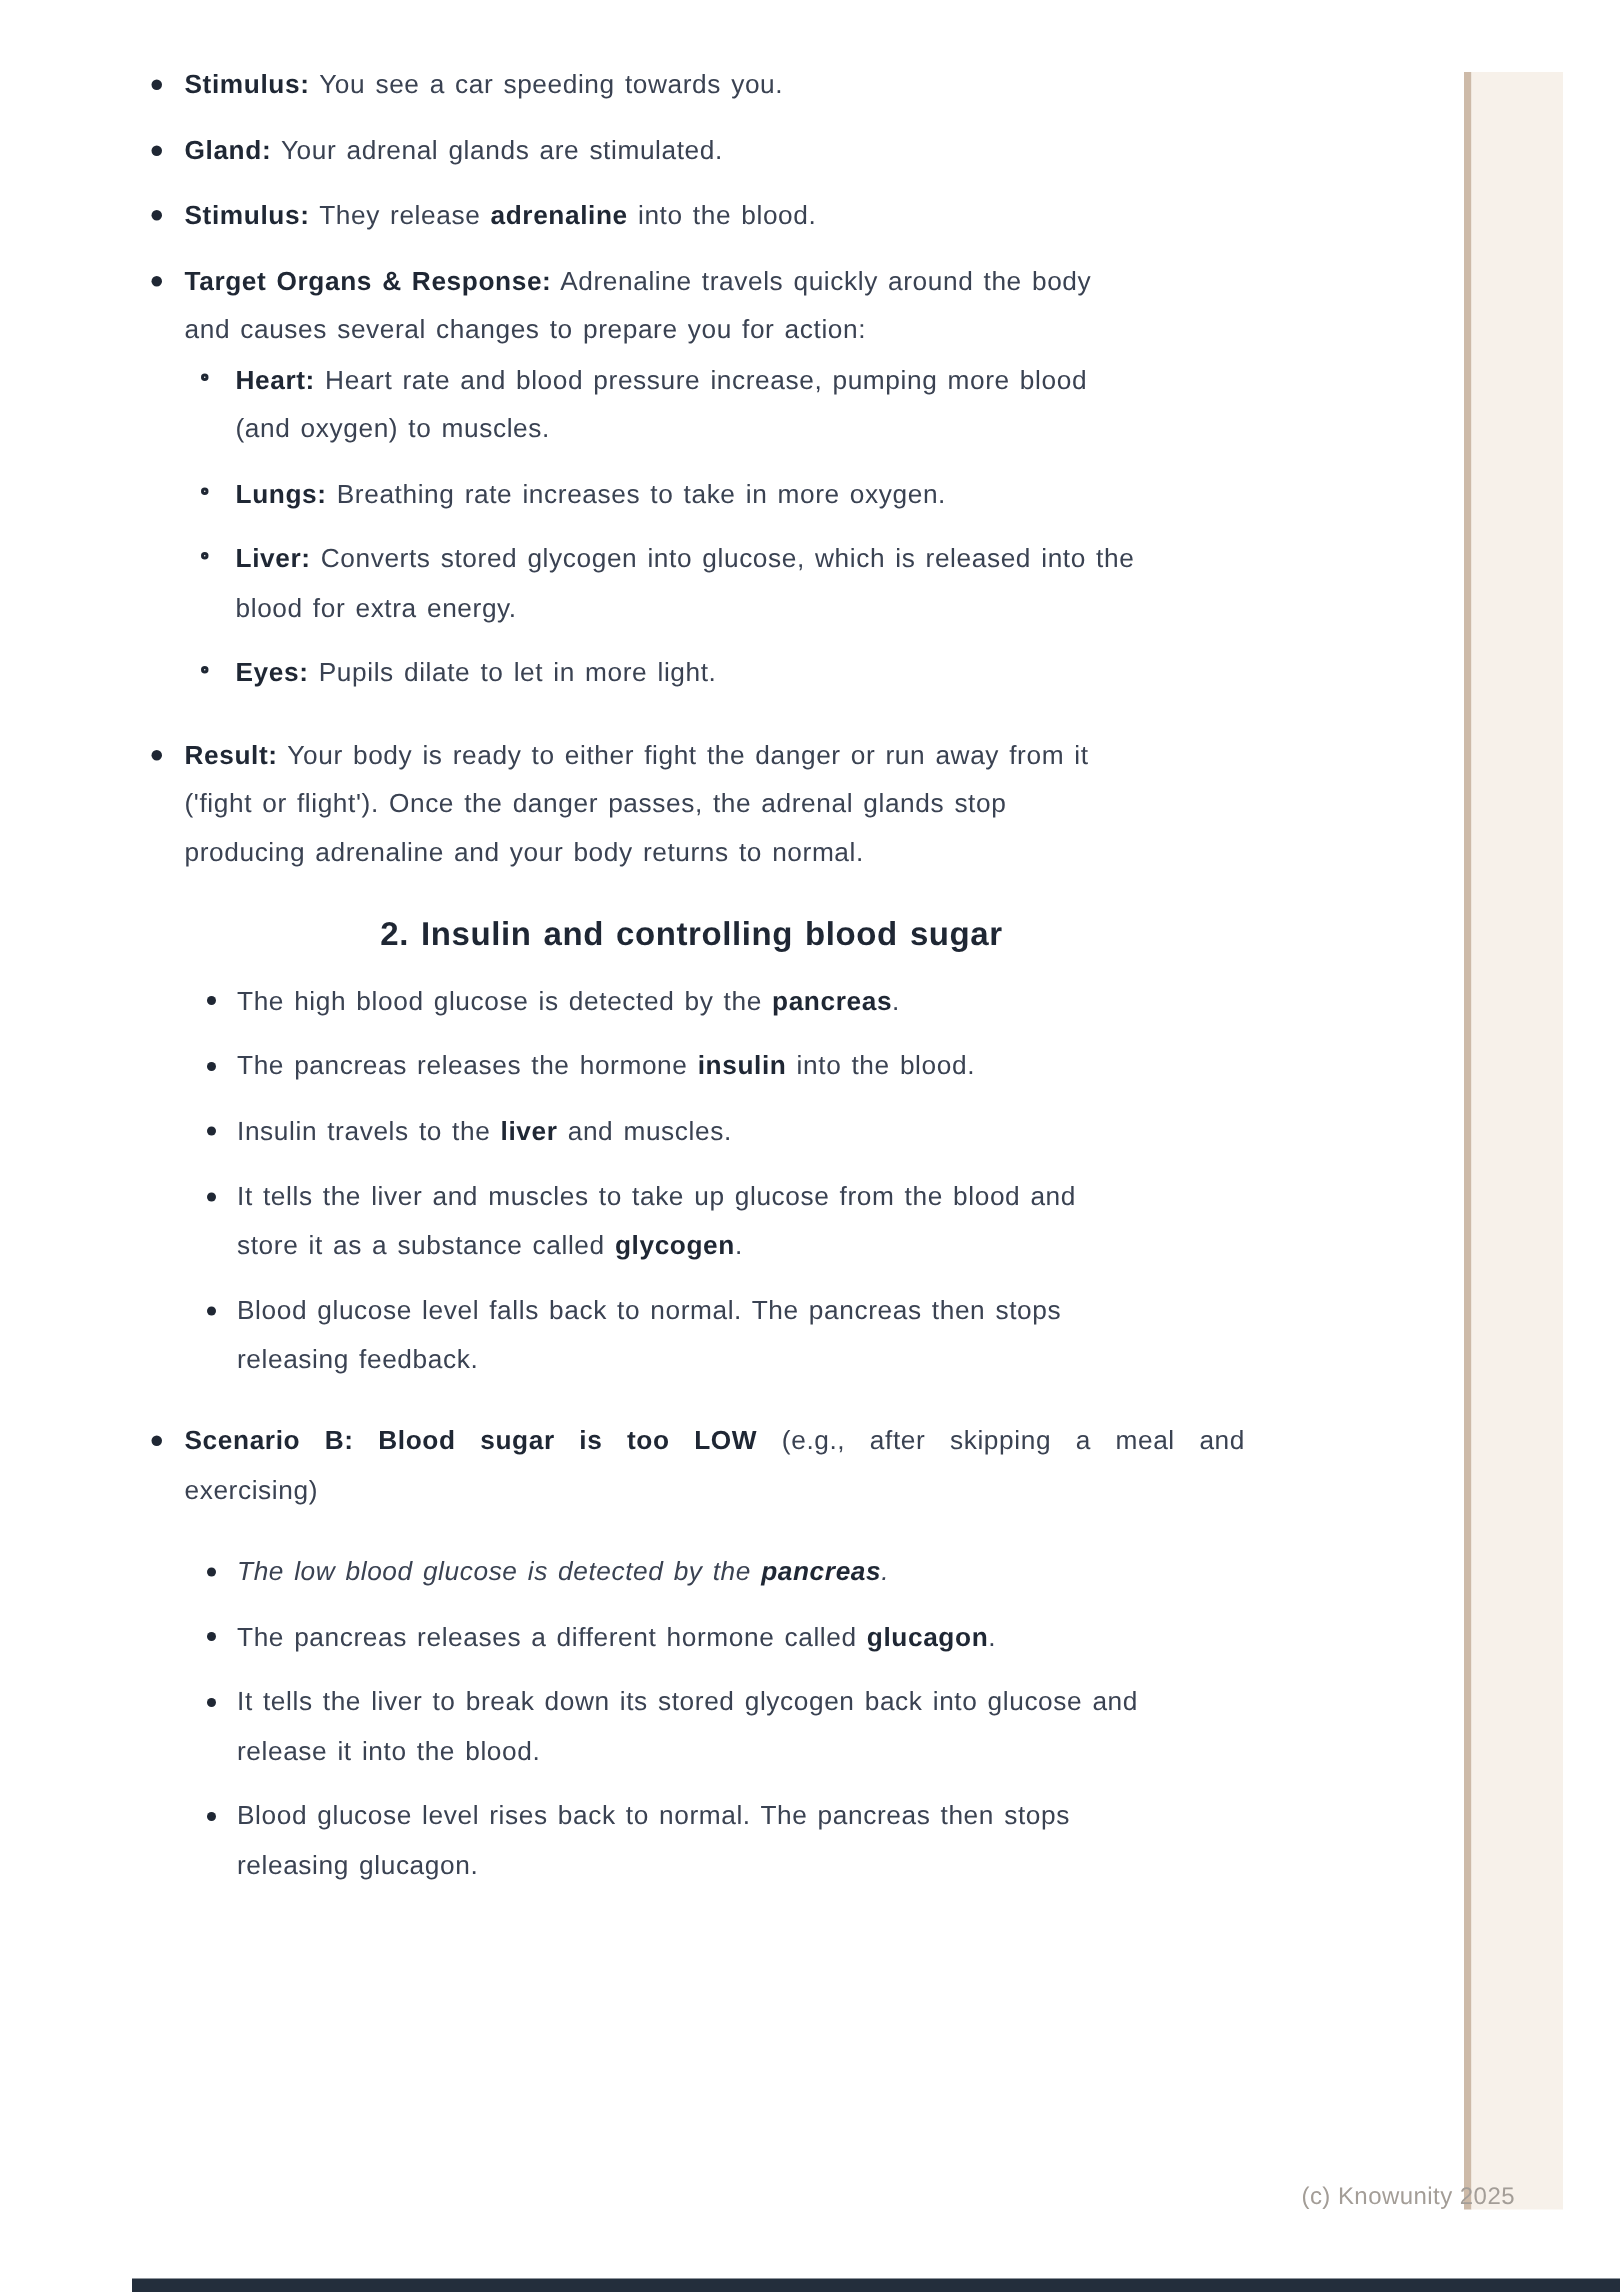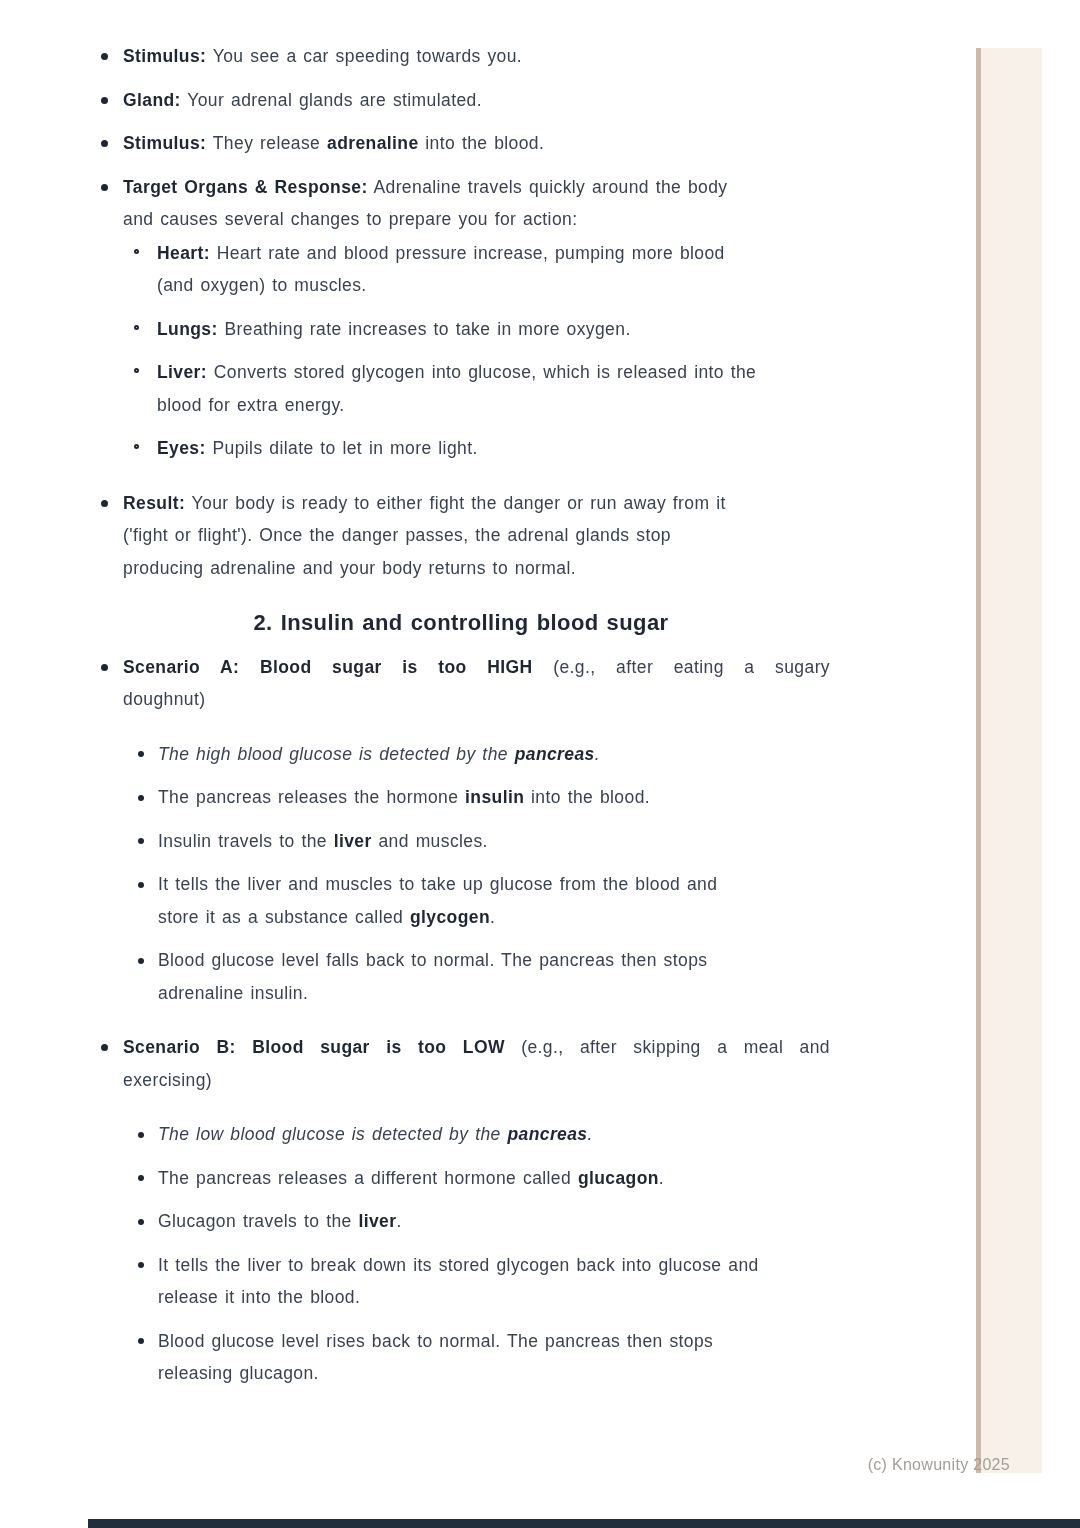--- a/index.html
+++ b/index.html
@@ -132,63 +132,54 @@
     </div>
     <div class="block li1">
       <span class="marker"></span>
       <div class="line"><span class="b">Result:</span><span class="r"> Your body is ready to either fight the danger or run away from it</span></div>
       <div class="line"><span class="r">('fight or flight'). Once the danger passes, the adrenal glands stop</span></div>
       <div class="line"><span class="r">producing adrenaline and your body returns to normal.</span></div>
     </div>
     <div class="block h">
       <div class="line"><span class="b">2. Insulin and controlling blood sugar</span></div>
     </div>
-    <div class="block li1">
-      <span class="marker"></span>
-      <div class="line just"><span class="b">Scenario A: Blood sugar is too HIGH</span><span class="r"> (e.g., after eating a sugary</span></div>
-      <div class="line"><span class="r">doughnut)</span></div>
-    </div>
     <div class="block li2f">
       <span class="marker"></span>
       <div class="line"><span class="r">The high blood glucose is detected by the </span><span class="b">pancreas</span><span class="r">.</span></div>
     </div>
     <div class="block li2f">
       <span class="marker"></span>
       <div class="line"><span class="r">The pancreas releases the hormone </span><span class="b">insulin</span><span class="r"> into the blood.</span></div>
     </div>
     <div class="block li2f">
       <span class="marker"></span>
       <div class="line"><span class="r">Insulin travels to the </span><span class="b">liver</span><span class="r"> and muscles.</span></div>
     </div>
     <div class="block li2f">
       <span class="marker"></span>
       <div class="line"><span class="r">It tells the liver and muscles to take up glucose from the blood and</span></div>
       <div class="line"><span class="r">store it as a substance called </span><span class="b">glycogen</span><span class="r">.</span></div>
     </div>
     <div class="block li2f">
       <span class="marker"></span>
       <div class="line"><span class="r">Blood glucose level falls back to normal. The pancreas then stops</span></div>
-      <div class="line"><span class="r">adrenaline insulin.</span></div>
+      <div class="line"><span class="r">releasing feedback.</span></div>
     </div>
     <div class="block li1">
       <span class="marker"></span>
       <div class="line just"><span class="b">Scenario B: Blood sugar is too LOW</span><span class="r"> (e.g., after skipping a meal and</span></div>
       <div class="line"><span class="r">exercising)</span></div>
     </div>
     <div class="block li2f">
       <span class="marker"></span>
       <div class="line"><span class="r">The low blood glucose is detected by the </span><span class="b">pancreas</span><span class="r">.</span></div>
     </div>
     <div class="block li2f">
       <span class="marker"></span>
       <div class="line"><span class="r">The pancreas releases a different hormone called </span><span class="b">glucagon</span><span class="r">.</span></div>
-    </div>
-    <div class="block li2f">
-      <span class="marker"></span>
-      <div class="line"><span class="r">Glucagon travels to the </span><span class="b">liver</span><span class="r">.</span></div>
     </div>
     <div class="block li2f">
       <span class="marker"></span>
       <div class="line"><span class="r">It tells the liver to break down its stored glycogen back into glucose and</span></div>
       <div class="line"><span class="r">release it into the blood.</span></div>
     </div>
     <div class="block li2f">
       <span class="marker"></span>
       <div class="line"><span class="r">Blood glucose level rises back to normal. The pancreas then stops</span></div>
       <div class="line"><span class="r">releasing glucagon.</span></div>

